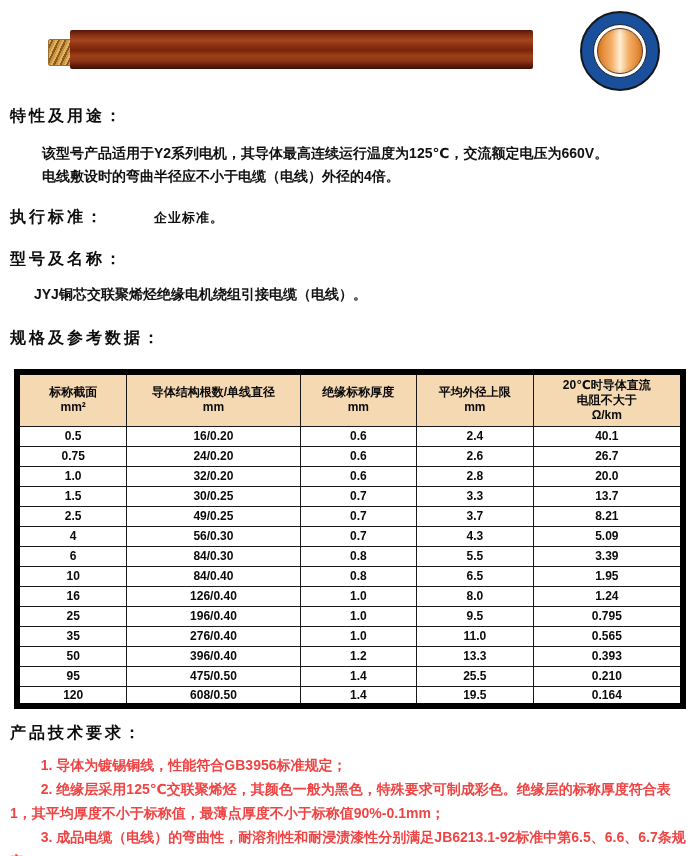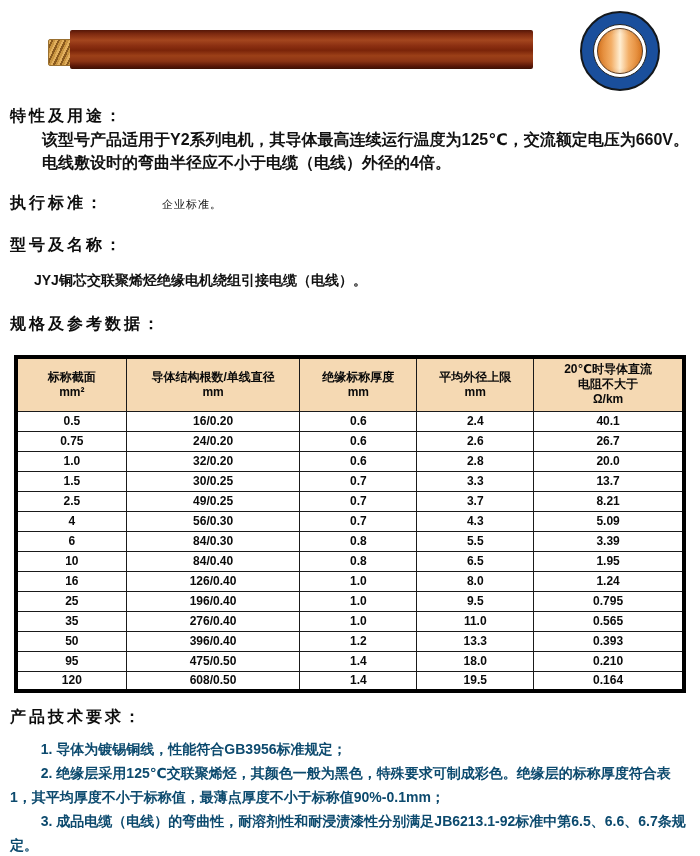--- a/index.html
+++ b/index.html
@@ -53,34 +53,34 @@
     background:
       radial-gradient(circle at 50% 50%, rgba(255,255,255,0) 55%, rgba(150,70,10,0.35) 100%),
       linear-gradient(90deg, #dd7b24 0%, #f3ae66 30%, #ffeed2 50%, #f3ae66 70%, #dd7b24 100%);
   }
 
   
   .section-heading {
     font-size: 16px; font-weight: bold; letter-spacing: 3px; color: #0d0d0d;
   }
   .h-features { margin-top: 6px; }
-  .body-block { margin: 1px 0 0 32px; font-size: 16px; font-weight: bold; line-height: 23px; }
+  .body-block { margin: 15px 0 0 32px; font-size: 14px; font-weight: bold; line-height: 23px; }
   .inline-row { margin-top: 19px; display: flex; align-items: baseline; gap: 41px; }
-  .inline-value { font-size: 11px; font-weight: normal; margin-left: 16px; letter-spacing: 1px; }
+  .inline-value { font-size: 13px; font-weight: bold; margin-left: 8px; letter-spacing: 1px; }
   .h-model { margin-top: 21px; }
   .model-body { margin: 16px 0 0 24px; font-size: 14px; font-weight: bold; }
   .h-specs { margin-top: 24px; }
 
   
   table.spec {
     margin: 20px 0 0 4px;
     width: 672px;
     border-collapse: collapse;
     table-layout: fixed;
-    border: 4px solid #000000;
+    border: 6px solid #000000;
   }
   table.spec th, table.spec td {
     border: 1px solid #1a1a1a;
     text-align: center; vertical-align: middle;
     font-weight: bold; color: #0a0a0a;
   }
   table.spec th {
     background: #f5d9b3;
     height: 54px; font-size: 12px; line-height: 15px;
   }
@@ -88,21 +88,21 @@
   .th-title { white-space: pre-line; }
   .th-unit { white-space: pre-line; }
   col.c1 { width: 16.5%; } col.c2 { width: 26%; } col.c3 { width: 17.5%; }
   col.c4 { width: 17.5%; } col.c5 { width: 22.5%; }
 
   
   .h-req { margin-top: 14px; }
   .req-list { margin-top: 9px; }
   .req-list p {
     font-size: 14px; font-weight: bold; line-height: 24px;
-    text-indent: 2.2em; color: #0c4a6e;
+    text-indent: 2.2em; color: #ef4444;
   }
 </style>
 </head>
 <body>
 
 <div class="page">
 
   <div class="figure">
     <div class="cable-strands"></div>
     <div class="cable-jacket"></div>
@@ -265,21 +265,21 @@
           <td>1.2</td>
           <td>13.3</td>
           <td>0.393</td>
         </tr>
 
 
         <tr>
           <td>95</td>
           <td>475/0.50</td>
           <td>1.4</td>
-          <td>18.0</td>
+          <td>25.5</td>
           <td>0.210</td>
         </tr>
 
         <tr>
           <td>120</td>
           <td>608/0.50</td>
           <td>1.4</td>
           <td>19.5</td>
           <td>0.164</td>
         </tr>

